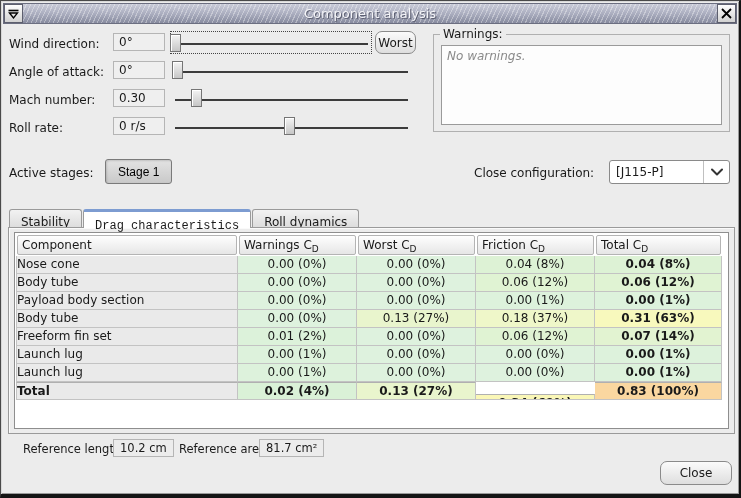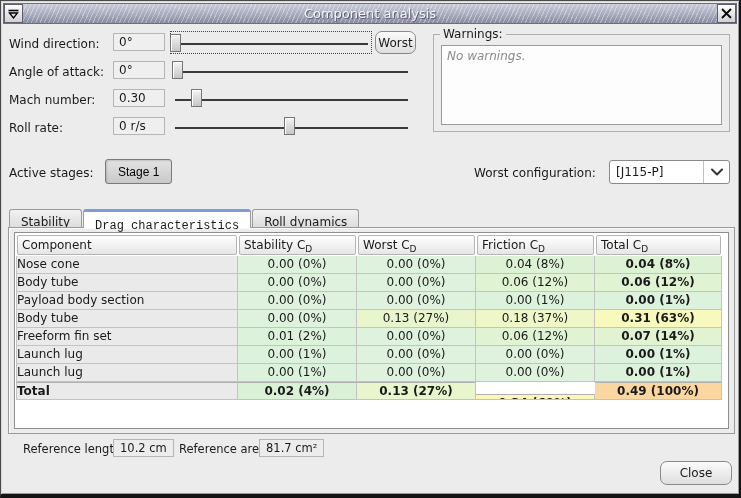--- a/index.html
+++ b/index.html
@@ -196,42 +196,42 @@
 
   <div class="warn-group">
     <div class="warn-title">Warnings:</div>
     <div class="warn-list">
       <div class="warn-empty">No warnings.</div>
     </div>
   </div>
 
   <div class="ctl-label" style="top:165px">Active stages:</div>
   <button class="stage-btn">Stage 1</button>
-  <div class="ctl-label motor-label" style="left:473px">Worst configuration:</div>
+  <div class="ctl-label motor-label" style="left:473px">Close configuration:</div>
   <div class="combo">
     <div class="combo-text">[J115-P]</div>
     <div class="combo-arrow">
       <svg width="12" height="8" viewBox="0 0 12 8">
         <path d="M1 1.5 L6 6.5 L11 1.5" fill="none" stroke="#333" stroke-width="2" stroke-linecap="round" stroke-linejoin="round"></path>
       </svg>
     </div>
   </div>
 
   <div class="tabs">
     <div class="tab">Stability</div>
     <div class="tab selected">Drag characteristics</div>
     <div class="tab">Roll dynamics</div>
   </div>
 
   <div class="panel">
     <div class="scrollpane">
       <div class="table">
         <div class="thead">
           <div class="th"><span>Component</span></div>
-          <div class="th"><span>Stability C</span><sub>D</sub></div>
+          <div class="th"><span>Warnings C</span><sub>D</sub></div>
           <div class="th"><span>Worst C</span><sub>D</sub></div>
           <div class="th"><span>Friction C</span><sub>D</sub></div>
           <div class="th"><span>Total C</span><sub>D</sub></div>
         </div>
         <div>
             <div class="trow">
               <div class="td comp">Nose cone</div>
               <div class="td" style="background: rgb(222, 242, 222);">0.00 (0%)</div>
               <div class="td" style="background: rgb(222, 242, 222);">0.00 (0%)</div>
               <div class="td" style="background: rgb(221, 242, 213);">0.04 (8%)</div>
@@ -277,21 +277,21 @@
               <div class="td" style="background: rgb(221, 242, 220);">0.00 (1%)</div>
               <div class="td" style="background: rgb(222, 242, 222);">0.00 (0%)</div>
               <div class="td" style="background: rgb(222, 242, 222);">0.00 (0%)</div>
               <div class="td" style="background: rgb(221, 242, 220); font-weight: bold;">0.00 (1%)</div>
             </div>
             <div class="trow">
               <div class="td comp" style="font-weight: bold;">Total</div>
               <div class="td" style="background: rgb(218, 241, 215); font-weight: bold;">0.02 (4%)</div>
               <div class="td" style="background: rgb(233, 245, 205); font-weight: bold;">0.13 (27%)</div>
               <div class="td" style="background: rgb(250, 247, 183); font-weight: bold; margin-top: 12px;">0.34 (69%)</div>
-              <div class="td" style="background: rgb(250, 215, 160); font-weight: bold;">0.49 (100%)</div>
+              <div class="td" style="background: rgb(250, 215, 160); font-weight: bold;">0.83 (100%)</div>
             </div>
           </div>
       </div>
     </div>
   </div>
 
   <div class="foot-label" style="left:22px; top:441px">Reference length:</div>
   <div class="foot-box" style="left:112px; top:438px">10.2 cm</div>
   <div class="foot-label" style="left:178px; top:441px">Reference area:</div>
   <div class="foot-box" style="left:258px; top:438px">81.7 cm²</div>

